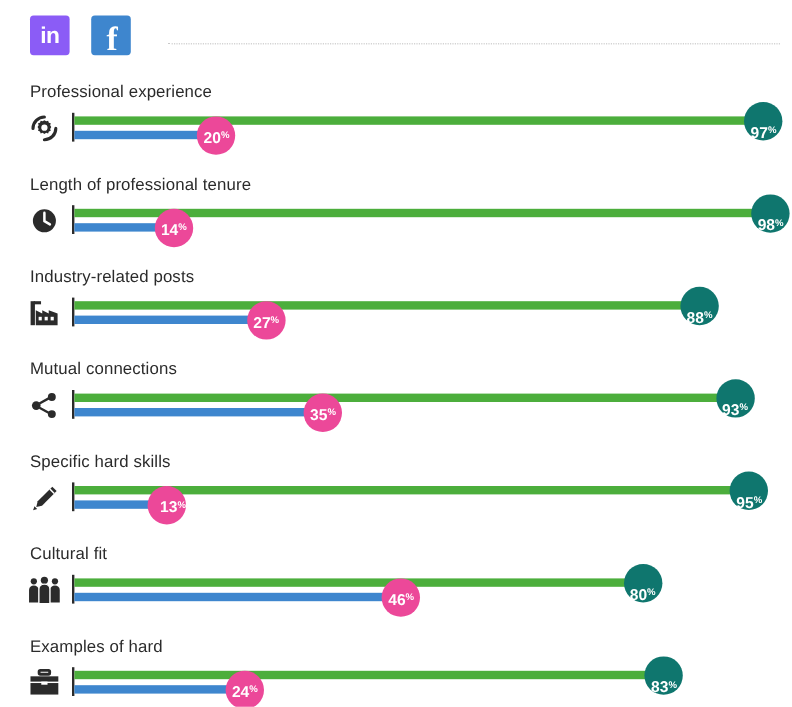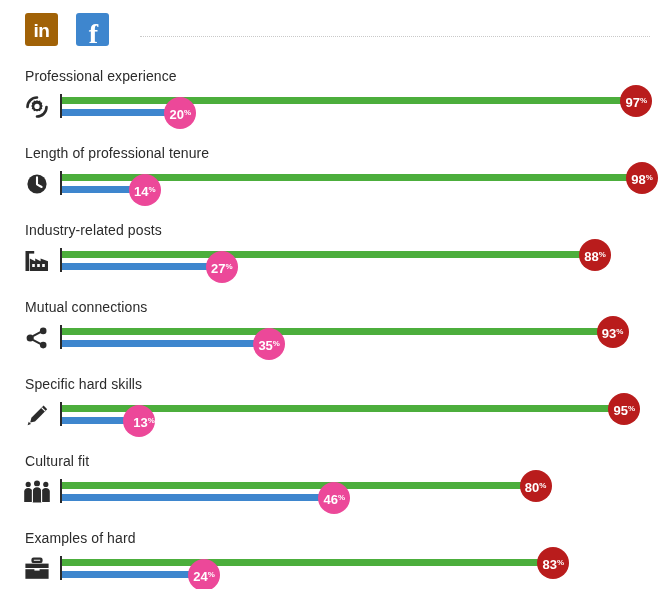--- a/index.html
+++ b/index.html
@@ -42,21 +42,21 @@
   .logo-tile {
     width: 33px;
     height: 33px;
     border-radius: 3px;
     display: flex;
     align-items: center;
     justify-content: center;
     position: relative;
   }
   .logo-linkedin {
-    background: #a16207;
+    background: #8b5cf6;
     text-align: center;
   }
   .logo-facebook {
     background: #3E86CE;
   }
   .logo-glyph-in {
     color: #ffffff;
     font-family: "Liberation Sans", "DejaVu Sans", sans-serif;
     font-weight: bold;
     font-size: 19px;
@@ -167,23 +167,24 @@
     padding-top: 11px;
   }
   .badge .pct {
     font-size: 8px;
     font-weight: bold;
     position: relative;
     top: -4px;
     left: 0px;
   }
   .badge-green {
-    background: #b91c1c;
+    background: #0f766e;
     top: -5.5px;
     z-index: 3;
+    align-items: flex-end;
   }
   .badge-blue {
     background: #ec4899;
     top: 6.5px;
     z-index: 4;
   }
 </style>
 </head>
 <body>
 
@@ -262,21 +263,21 @@
           </svg>
         </div>
 
     <div class="track">
       <div class="tick"></div>
 
       <div class="bar bar-green" style="width:522.96px;"></div>
 
       <div class="bar bar-blue" style="width:161.84px;"></div>
 
-      <div class="badge badge-green" style="left:506.96000000000004px;margin-left:12px;">88<span class="pct">%</span></div>
+      <div class="badge badge-green" style="left:506.96000000000004px;">88<span class="pct">%</span></div>
 
       <div class="badge badge-blue" style="left:145.84px;">27<span class="pct">%</span></div>
     </div>
   </div>
       <div class="row">
     <div class="row-label">Mutual connections</div>
 
     <div class="row-icon">
           <svg width="25" height="24" viewBox="0 0 25 24" fill="none">
             <circle cx="18.2" cy="4.9" r="3.3" fill="#2b2b2b"></circle>

